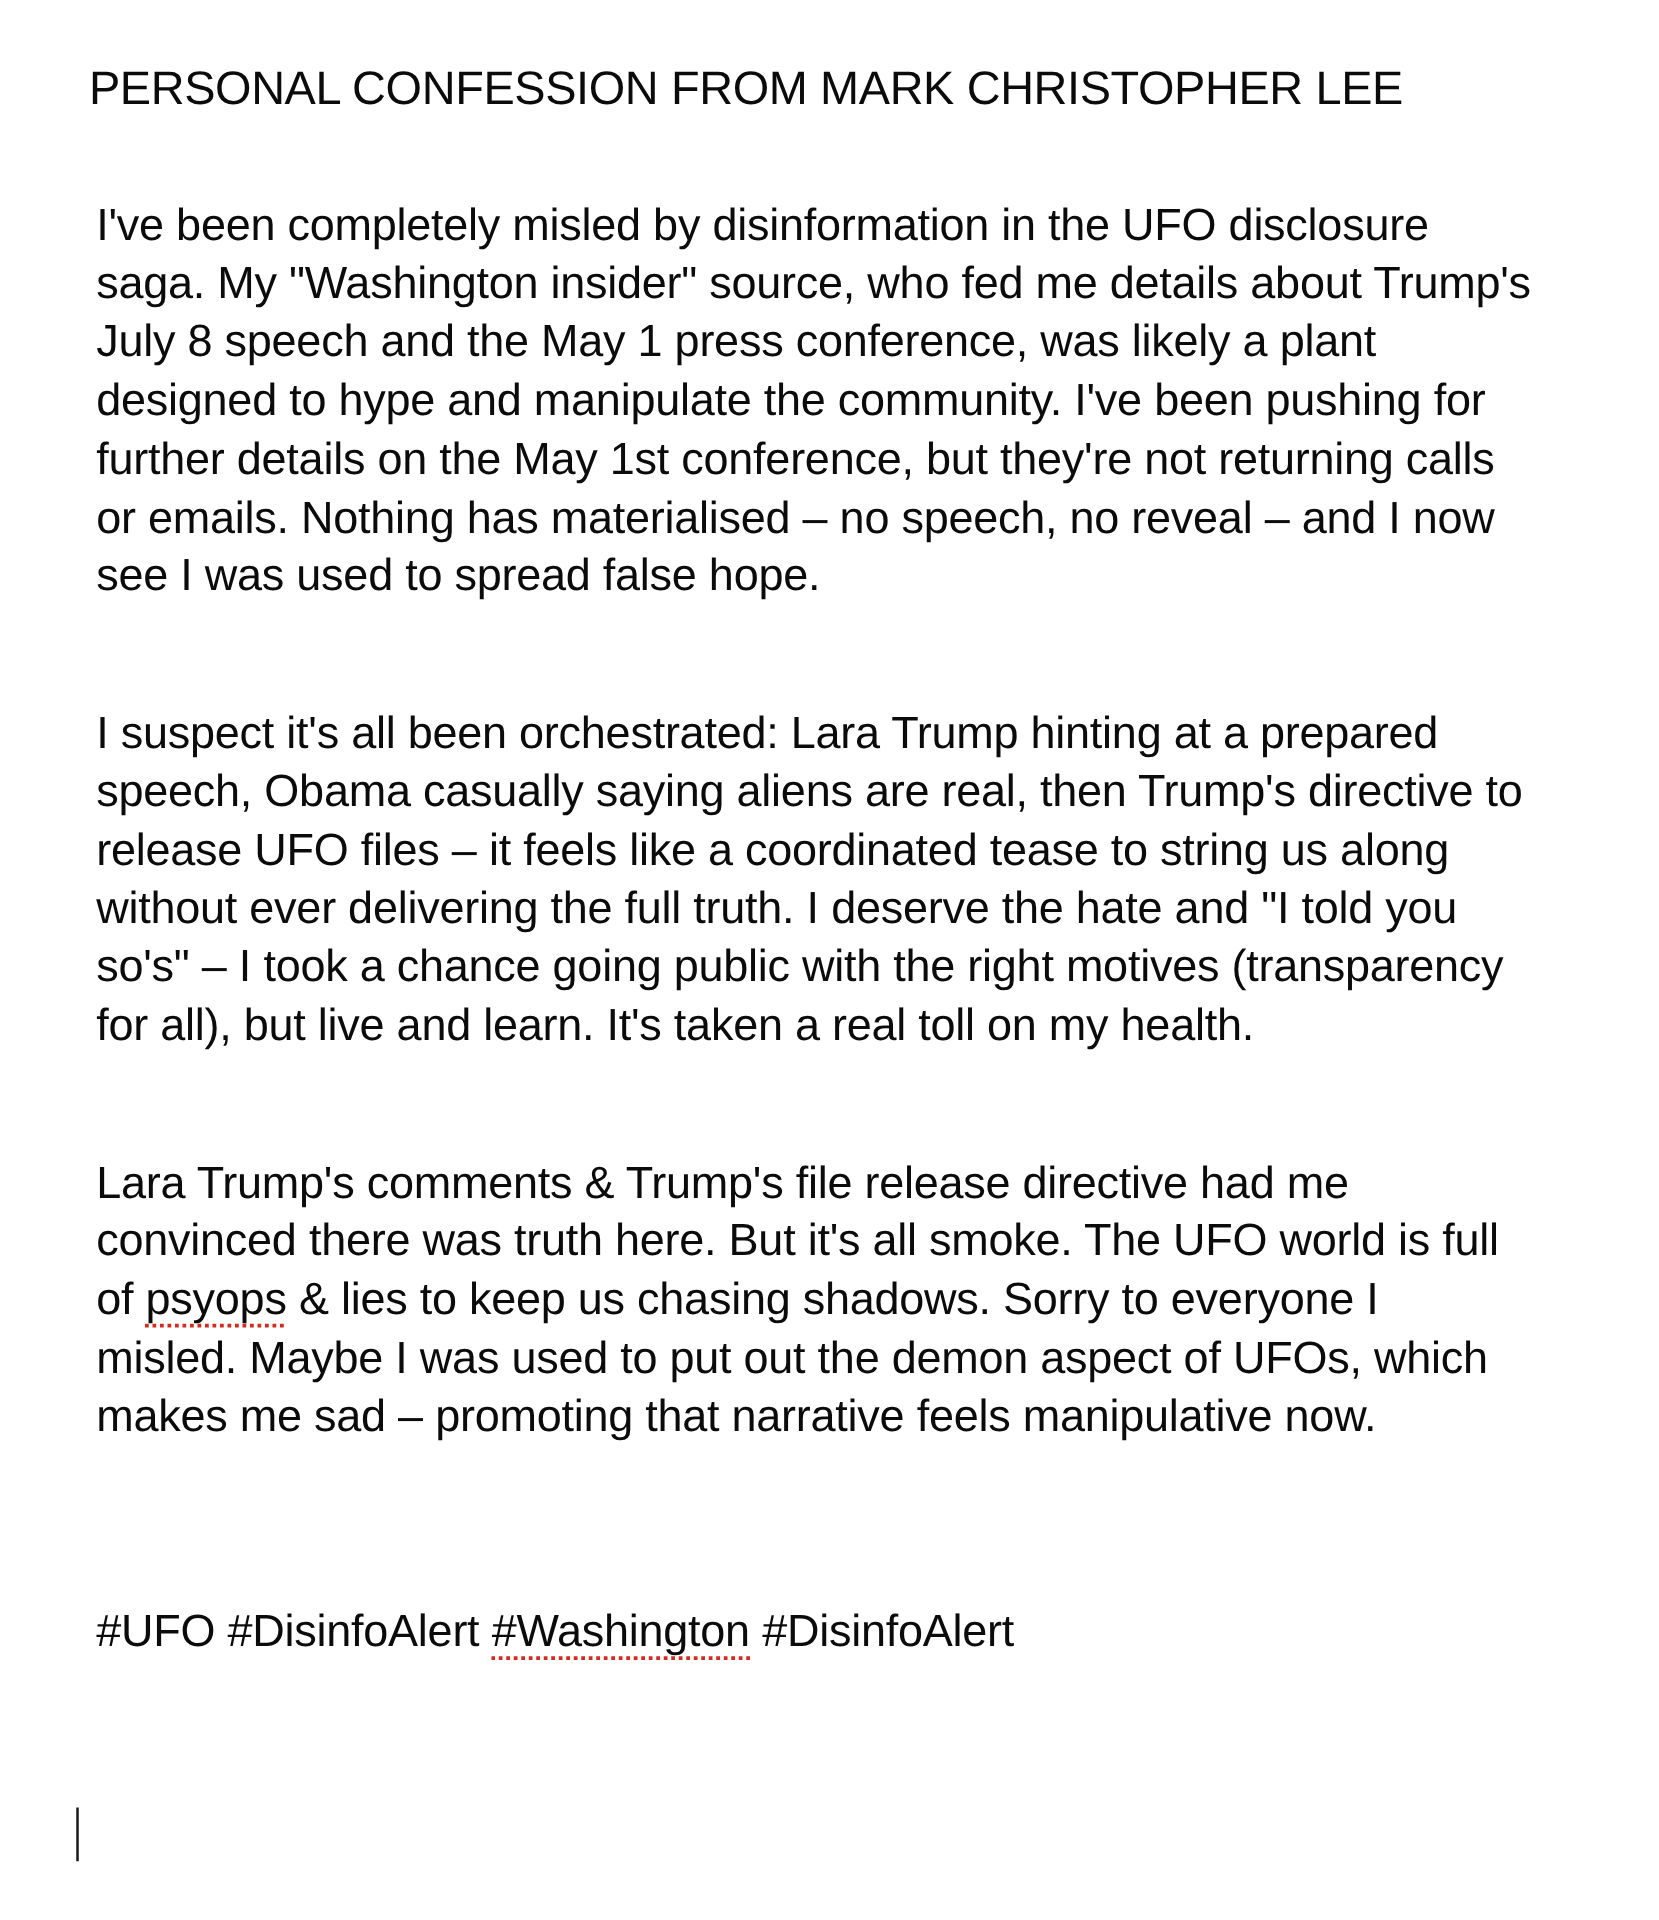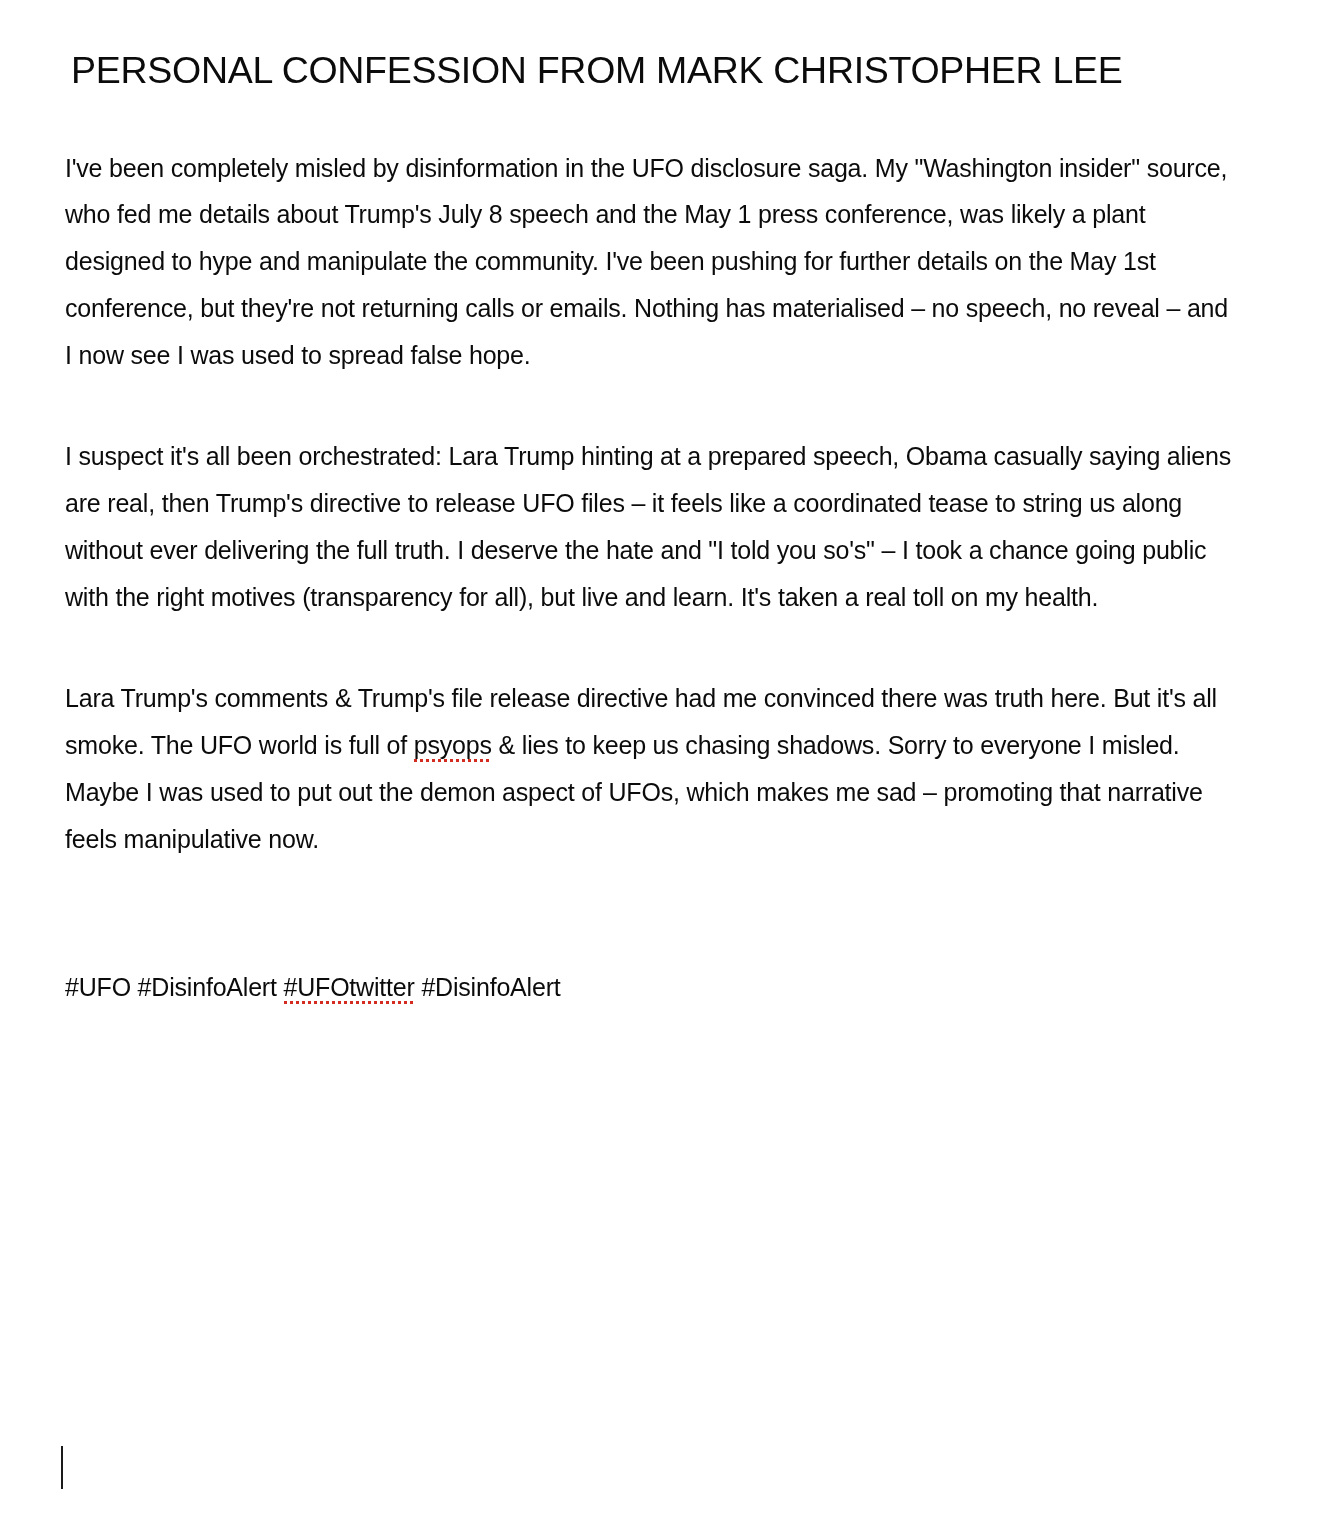--- a/index.html
+++ b/index.html
@@ -34,23 +34,23 @@
 
   .header-line {
     font-size: 37.5px;
     line-height: 46.8px;
     letter-spacing: -0.3px;
     white-space: pre;
     color: #0b0b0b;
   }
 
   .paragraph {
-    margin: 4px;
+    margin: 16px;
     padding: 0;
-    font-size: 25px;
+    font-size: 36px;
     line-height: 46.8px;
     letter-spacing: -0.2px;
     text-align: left;
     color: #0b0b0b;
     white-space: pre-wrap;
   }
 
   
   .blank-line {
     height: 46.8px;
@@ -103,19 +103,19 @@
 
     <p class="paragraph">I suspect it's all been orchestrated: Lara Trump hinting at a prepared speech, Obama casually saying aliens are real, then Trump's directive to release UFO files – it feels like a coordinated tease to string us along without ever delivering the full truth. I deserve the hate and "I told you so's" – I took a chance going public with the right motives (transparency for all), but live and learn. It's taken a real toll on my health.</p>
 
     <div class="blank-line"></div>
 
     <p class="paragraph"><span>Lara Trump's comments &amp; Trump's file release directive had me convinced there was truth here. But it's all smoke. The UFO world is full of </span><span class="misspelled">psyops</span><span> &amp; lies to keep us chasing shadows. Sorry to everyone I misled. Maybe I was used to put out the demon aspect of UFOs, which makes me sad – promoting that narrative feels manipulative now.</span></p>
 
     <div class="blank-line-double"></div>
 
 
-    <p class="paragraph"><span>#UFO #DisinfoAlert </span><span class="misspelled">#UFOtwitter</span><span> #DisinfoAlert</span></p>
+    <p class="paragraph"><span>#UFO #DisinfoAlert </span><span class="misspelled">#Washington</span><span> #DisinfoAlert</span></p>
 
   </div>
 
   <div id="text-caret"></div>
 
 </div>
 
 </body></html>

